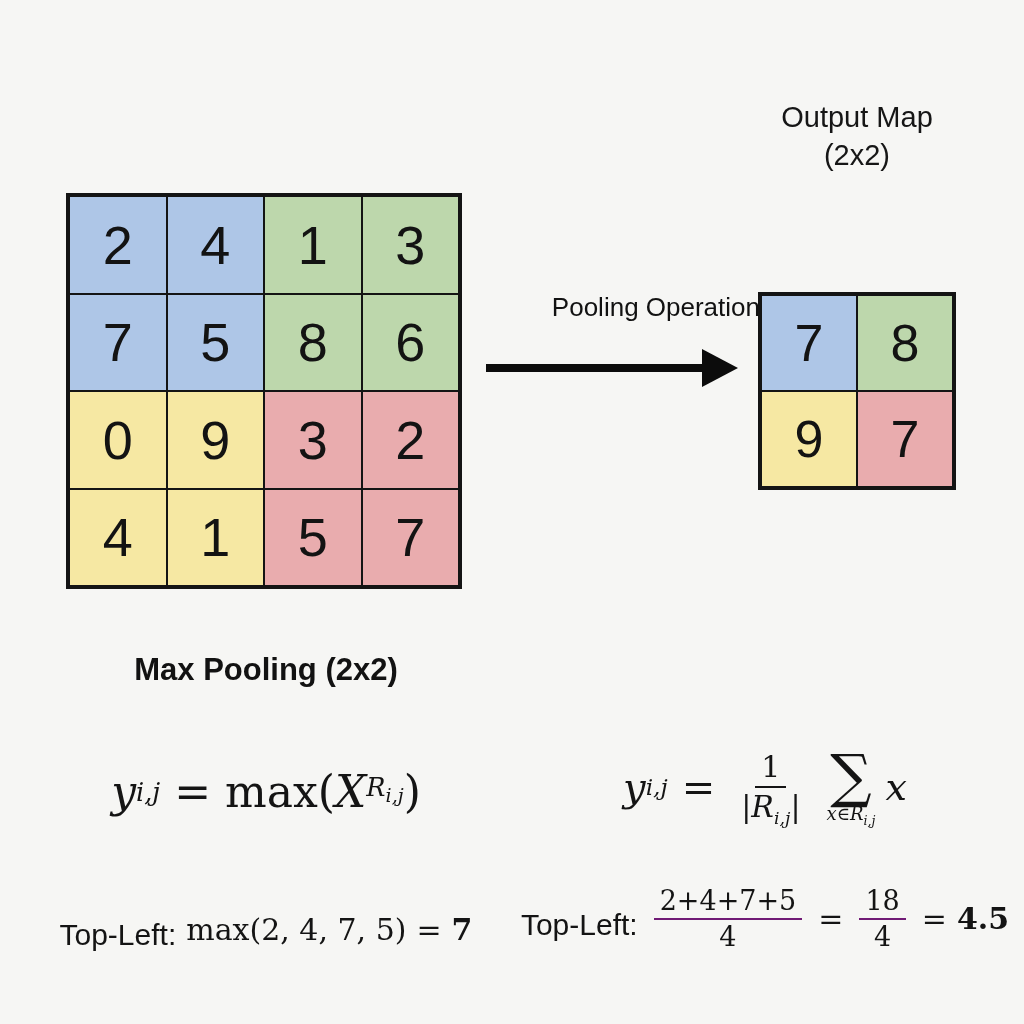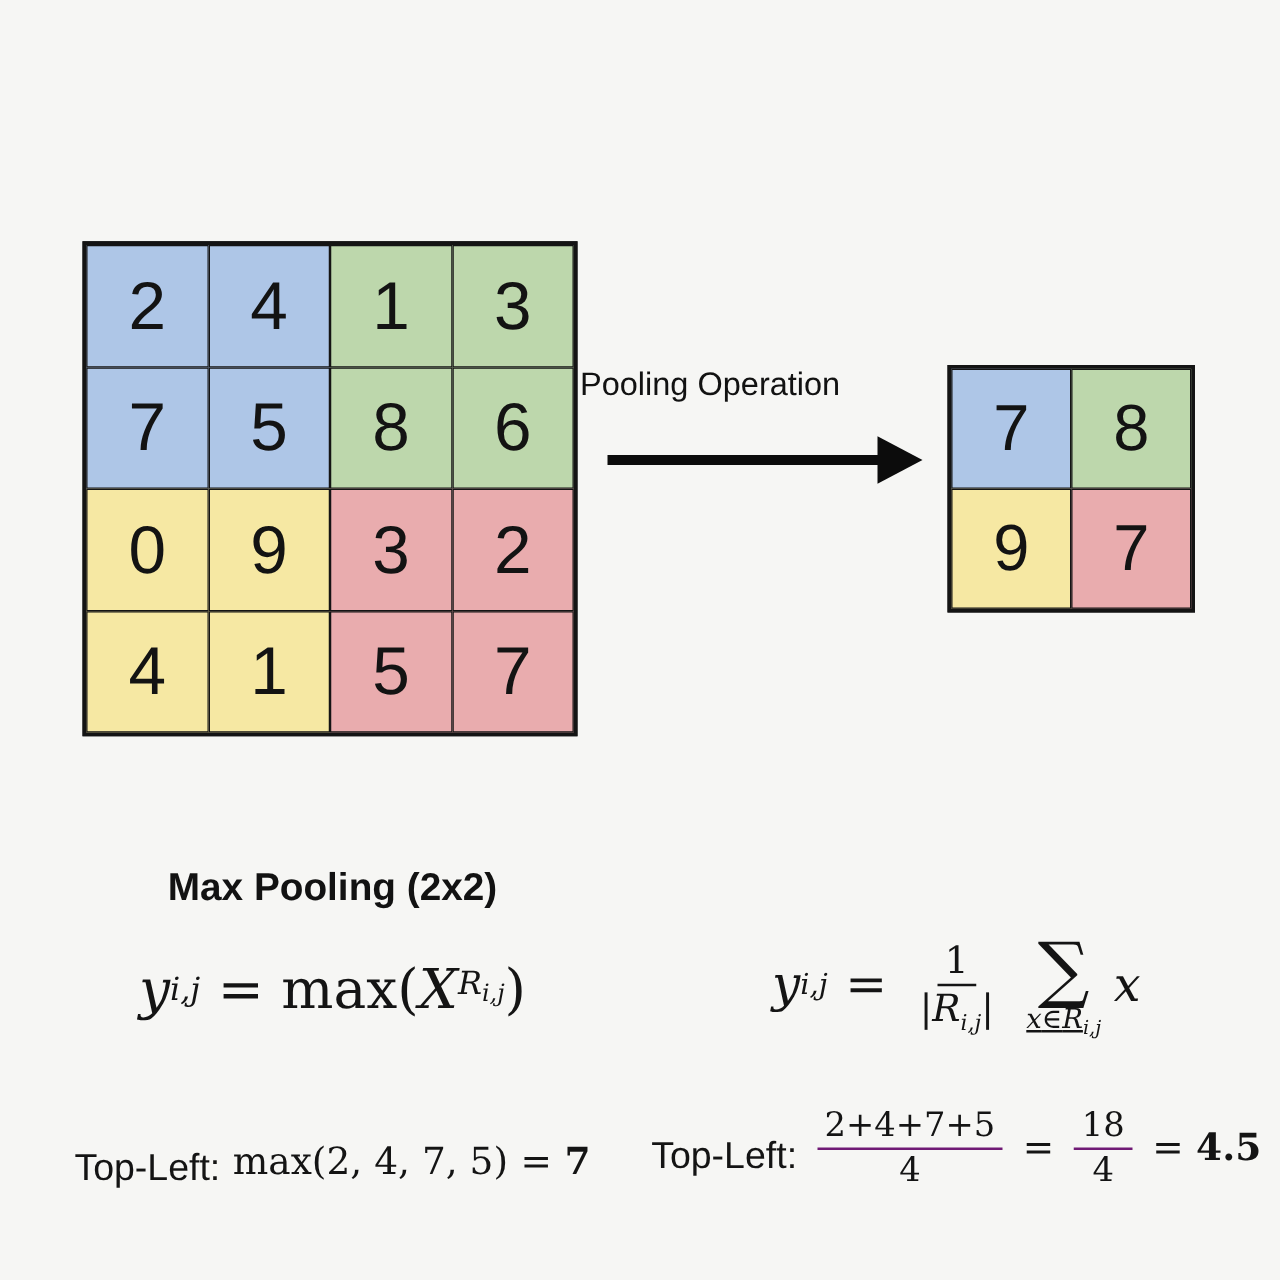--- a/index.html
+++ b/index.html
@@ -36,21 +36,21 @@
     justify-content: center;
     border: 1.5px solid #141414;
     font-size: 54px;
     color: #131313;
   }
   .grid-2 .cell { font-size: 52px; }
 
   .op-block {
     position: absolute;
     left: 464px; top: 292px; width: 296px;
-    text-align: left;
+    text-align: right;
     color: #121212;
   }
   .op-title { font-size: 26px; margin-bottom: 5px; }
   .op-subtitle { font-size: 22px; }
   .arrow {
     position: relative;
     width: 252px; height: 38px;
     margin: 26px auto 0 auto;
   }
   .arrow .shaft {
@@ -106,21 +106,21 @@
     white-space: nowrap;
   }
   .frac .num { border-bottom: 2.5px solid #141414; }
   .sum {
     display: inline-flex;
     flex-direction: column;
     align-items: center;
     margin: 0 10px 0 14px;
   }
   .sum .sigma { font-size: 58px; line-height: 0.95; font-style: normal; }
-  .sum .limits { font-size: 22px; line-height: 1.15; white-space: nowrap; text-decoration: underline; }
+  .sum .limits { font-size: 18px; line-height: 1.15; white-space: nowrap; }
   .sum .limits sub { font-size: 70%; }
   .tail-x { font-size: 38px; }
 
   .example {
     position: absolute;
     width: 470px;
     display: flex;
     justify-content: center;
     align-items: center;
     font-size: 30px;
@@ -137,20 +137,24 @@
   .example .eq { padding: 0 10px; }
   .example .frac .num, .example .frac .den { font-size: 27px; border-color: #141414; }
   .example .frac .num { border-bottom: 2px solid #701a75; }
 </style>
 </head>
 <body>
 
 <div class="canvas">
 
 
+  <div class="map-title" style="left:748px; top:98px; width:218px;">
+    <span class="t-line">Output Map</span>
+    <span class="t-line">(2x2)</span>
+  </div>
 
   <div class="grid grid-4" style="left:66px; top:193px; width:396px; height:396px;">
     <div class="cell" style="background: rgb(174, 198, 231);">2</div>
     <div class="cell" style="background: rgb(174, 198, 231);">4</div>
     <div class="cell" style="background: rgb(189, 215, 172);">1</div>
     <div class="cell" style="background: rgb(189, 215, 172);">3</div>
     <div class="cell" style="background: rgb(174, 198, 231);">7</div>
     <div class="cell" style="background: rgb(174, 198, 231);">5</div>
     <div class="cell" style="background: rgb(189, 215, 172);">8</div>
     <div class="cell" style="background: rgb(189, 215, 172);">6</div>
@@ -172,21 +176,21 @@
     </div>
   </div>
 
   <div class="grid grid-2" style="left:758px; top:292px; width:198px; height:198px;">
     <div class="cell" style="background: rgb(174, 198, 231);">7</div>
     <div class="cell" style="background: rgb(189, 215, 172);">8</div>
     <div class="cell" style="background: rgb(246, 232, 163);">9</div>
     <div class="cell" style="background: rgb(233, 172, 174);">7</div>
   </div>
 
-  <div class="section-heading" style="left:31px; top:692px;">Max Pooling (2x2)</div>
+  <div class="section-heading" style="left:31px; top:652px;">Max Pooling (2x2)</div>
 
   <div class="formula math" style="left:31px; top:766px;">
     <span class="var">y</span>
       <sub>i,j</sub>
       <span class="eq">=</span>
       <span class="rm">max(</span>
       <span class="var">X</span>
       <sub><span class="var">R</span><sub>i,j</sub></sub>
       <span class="rm">)</span>
   </div>

